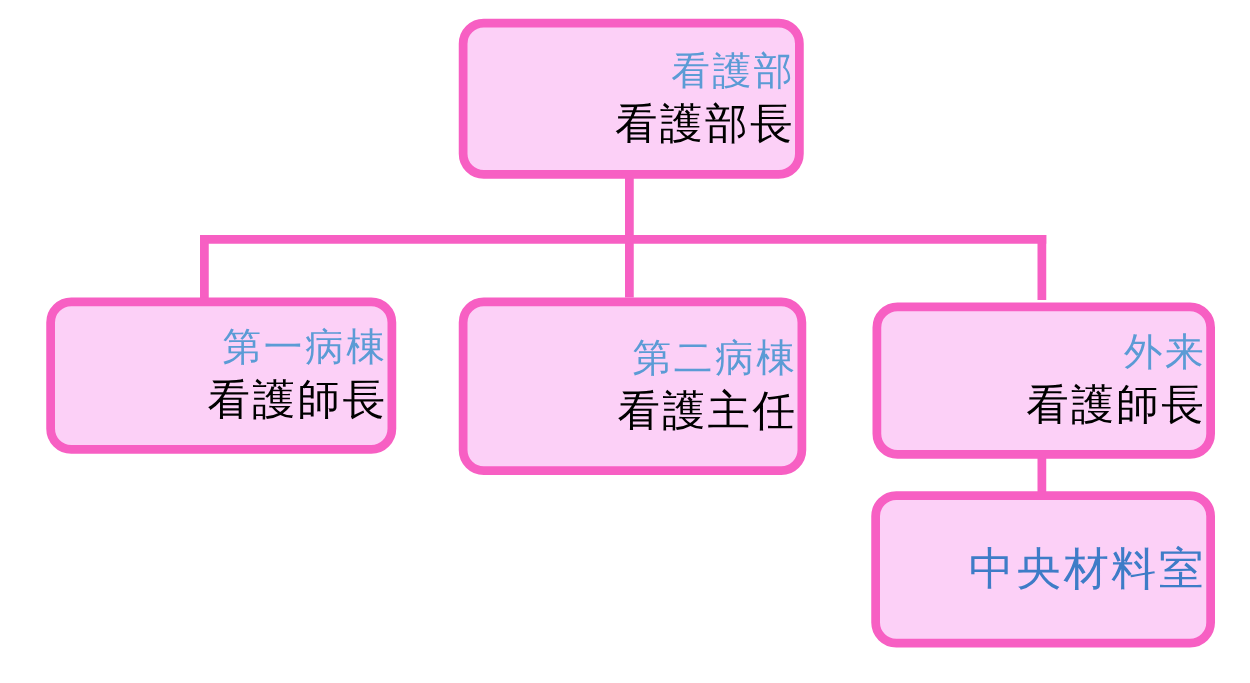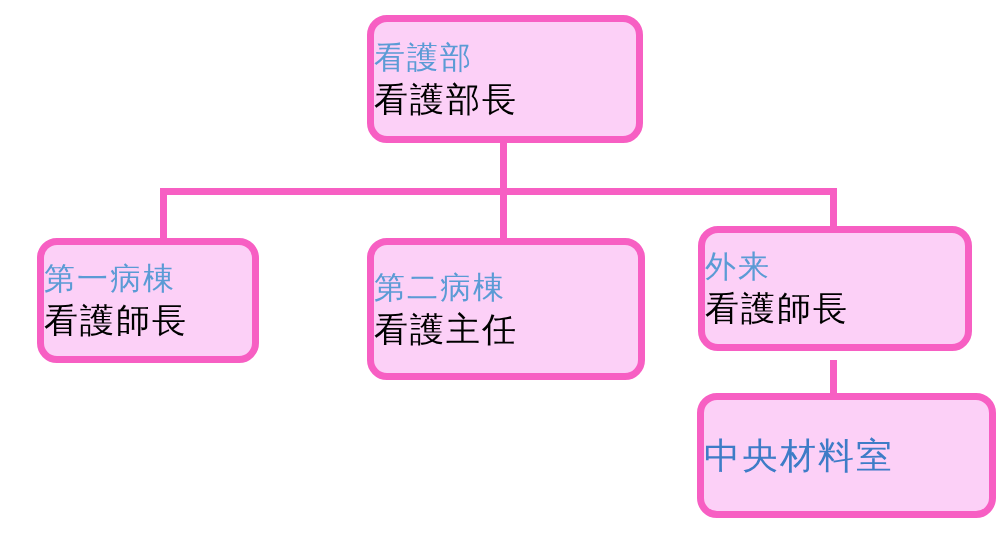--- a/index.html
+++ b/index.html
@@ -31,21 +31,21 @@
   .connector.v { width: 7px; }
   .connector.h { height: 7px; }
   .node {
     position: absolute;
     box-sizing: border-box;
     background: var(--box-fill);
     border: 7px solid var(--box-border);
     border-radius: 20px;
     display: flex;
     flex-direction: column;
-    align-items: flex-start;
+    align-items: flex-end;
     justify-content: center;
     gap: 7px;
     text-align: center;
   }
   .dept {
     font-size: 31px;
     line-height: 1.1;
     color: var(--department-text);
     letter-spacing: 2px;
   }
@@ -71,33 +71,33 @@
   <div class="connector h" style="left:160px; top:188px; width:677px"></div>
   <div class="connector v" style="left:160px; top:188px; height:52px"></div>
   <div class="connector v" style="left:830px; top:188px; height:52px"></div>
   <div class="connector v" style="left:830px; top:360px; height:36px"></div>
 
   <div class="node" style="left:367px; top:15px; width:276px; height:128px">
     <div class="dept">看護部</div>
     <div class="role">看護部長</div>
   </div>
 
-  <div class="node" style="left:37px; top:238px; width:222px; height:125px">
+  <div class="node" style="left:37px; top:238px; width:280px; height:125px">
     <div class="dept">第一病棟</div>
     <div class="role">看護師長</div>
   </div>
 
   <div class="node" style="left:367px; top:238px; width:278px; height:142px">
     <div class="dept">第二病棟</div>
     <div class="role">看護主任</div>
   </div>
 
-  <div class="node" style="left:698px; top:226px; width:274px; height:125px">
+  <div class="node" style="left:698px; top:242px; width:274px; height:125px">
     <div class="dept">外来</div>
     <div class="role">看護師長</div>
   </div>
 
-  <div class="node room" style="left:697px; top:393px; width:299px; height:125px">
+  <div class="node room" style="left:697px; top:393px; width:275px; height:125px">
     <div class="dept">中央材料室</div>
 
   </div>
 
 </div>
 
 </body></html>

